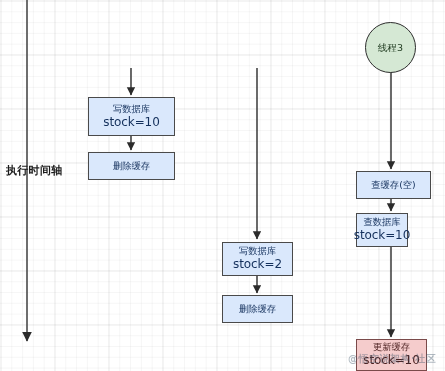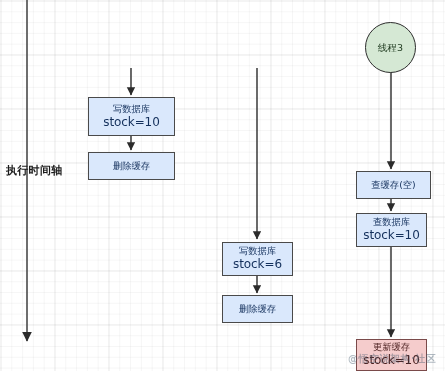--- a/index.html
+++ b/index.html
@@ -123,36 +123,36 @@
     <span class="line2">stock=10</span>
   </div>
 
   <div class="node box-node" style="left:88px; top:152px; width:87px; height:28px;">
     <span class="line1">删除缓存</span>
   </div>
 
 
   <div class="node box-node" style="left:222px; top:242px; width:71px; height:34px;">
     <span class="line1">写数据库</span>
-    <span class="line2">stock=6</span>
+    <span class="line2">stock=2</span>
   </div>
 
   <div class="node box-node" style="left:222px; top:295px; width:71px; height:28px;">
     <span class="line1">删除缓存</span>
   </div>
 
   <div class="node circle-node" style="left:365px; top:22px; width:51px; height:51px;">
     <span>线程3</span>
   </div>
 
   <div class="node box-node" style="left:356px; top:171px; width:75px; height:28px;">
     <span class="line1">查缓存(空)</span>
   </div>
 
-  <div class="node box-node" style="left:356px; top:213px; width:71px; height:34px;">
+  <div class="node box-node" style="left:356px; top:213px; width:52px; height:34px;">
     <span class="line1">查数据库</span>
     <span class="line2">stock=10</span>
   </div>
 
   <div class="node box-node alert" style="left:356px; top:339px; width:71px; height:32px;">
     <span class="line1">更新缓存</span>
     <span class="line2">stock=10</span>
   </div>
 
   <div id="watermark" style="left:348px; top:352px;font-weight:bold;">@悟空说架构·社区</div>

